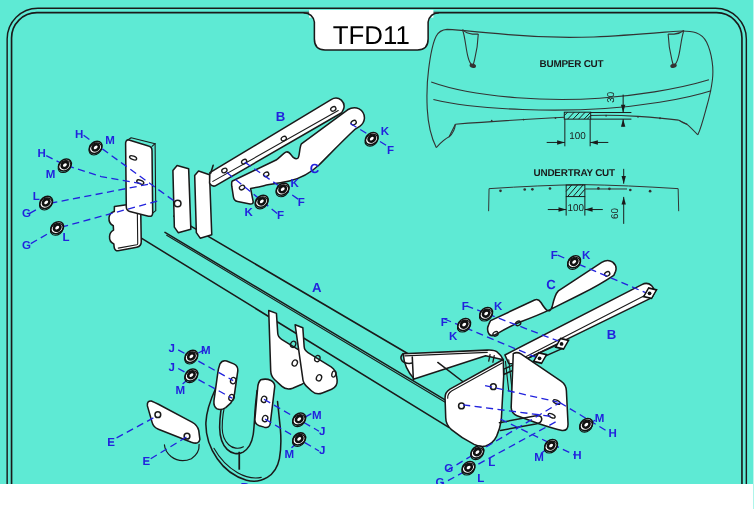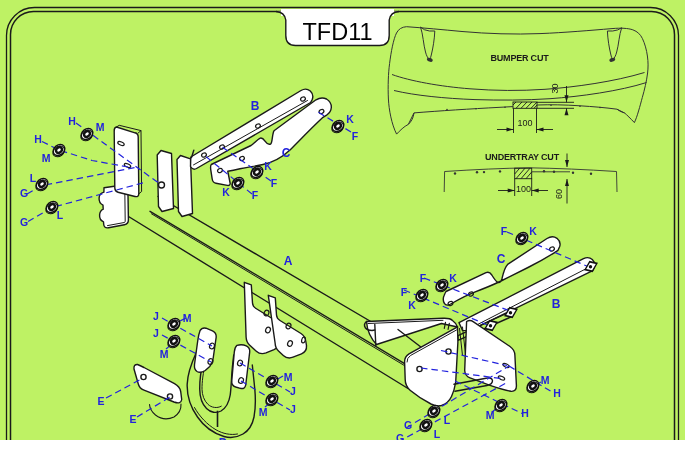--- a/index.html
+++ b/index.html
@@ -1,16 +1,16 @@
 <!DOCTYPE html>
 <html><head>
 <meta charset="utf-8">
 <style>
 html,body{margin:0;padding:0;background:#fff;}
-#page{position:relative;width:685px;height:440px;background:#bef264;overflow:hidden;
+#page{position:relative;width:685px;height:440px;background:#5eead4;overflow:hidden;
 font-family:"Liberation Sans",sans-serif;}
 svg{position:absolute;left:0;top:0;}
 .lbl{font-family:"Liberation Sans",sans-serif;font-size:10.5px;font-weight:bold;fill:#2222dd;}
 .big{font-size:12px;}
 .dim{font-family:"Liberation Sans",sans-serif;font-size:9px;fill:#1a1a1a;}
 .cap{font-family:"Liberation Sans",sans-serif;font-size:9px;font-weight:bold;fill:#1a1a1a;letter-spacing:-0.2px;}
 </style>
 </head>
 <body>
 <div id="page">

